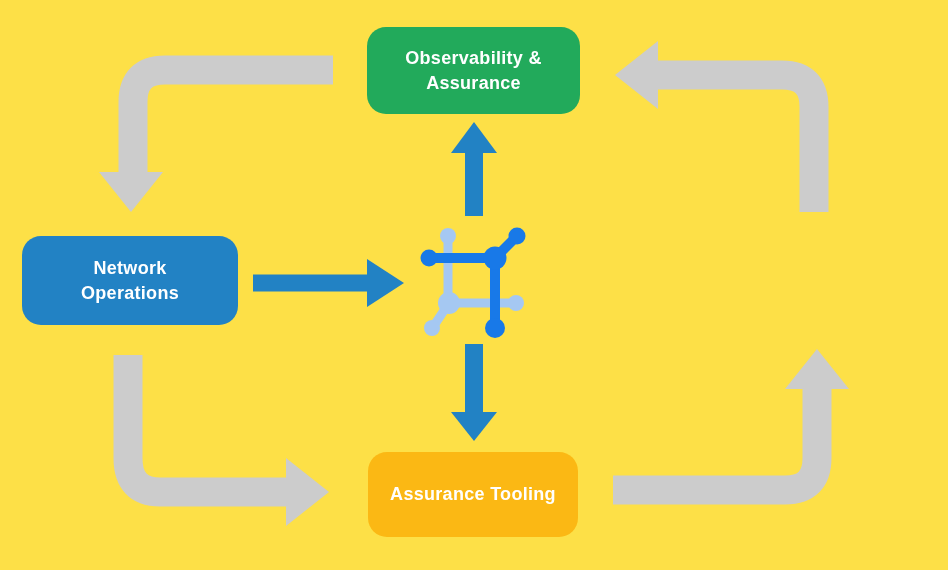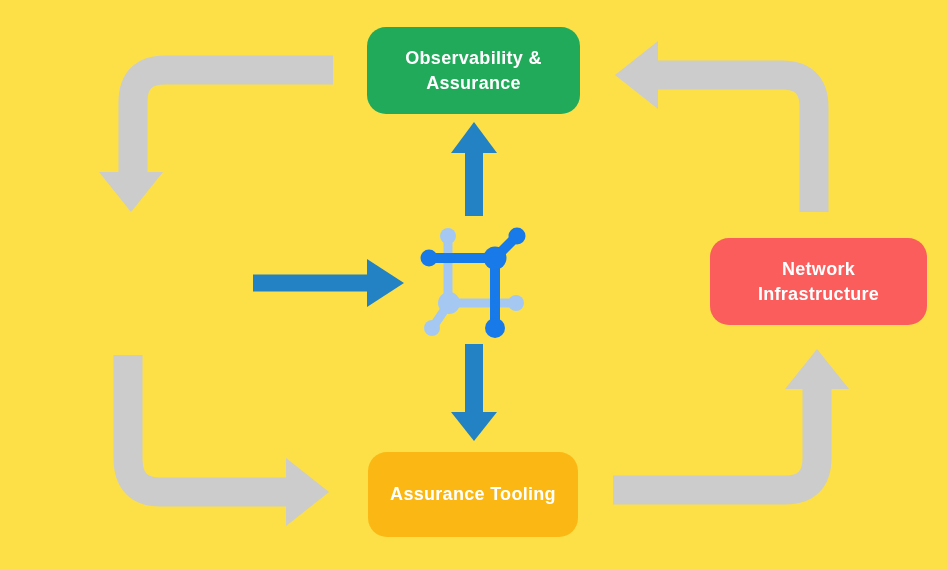--- a/index.html
+++ b/index.html
@@ -84,20 +84,20 @@
       <circle class="icon-dark-dot" cx="14" cy="33" r="8.5"></circle>
       <circle class="icon-dark-dot" cx="102" cy="11" r="8.5"></circle>
       <circle class="icon-dark-dot" cx="80" cy="103" r="10"></circle>
       <circle class="icon-dark-dot" cx="80" cy="33" r="11.5"></circle>
     </g>
   </svg>
 
   <div class="node node-observability">
     <span class="lbl">Observability &amp; Assurance</span>
   </div>
-  <div class="node node-infrastructure">
-    <span class="lbl">Network Infrastructure</span>
+  <div class="node node-operations">
+    <span class="lbl">Network Operations</span>
   </div>
   <div class="node node-automation">
     <span class="lbl">Assurance Tooling</span>
   </div>
 
 </div>
 
 </body></html>

